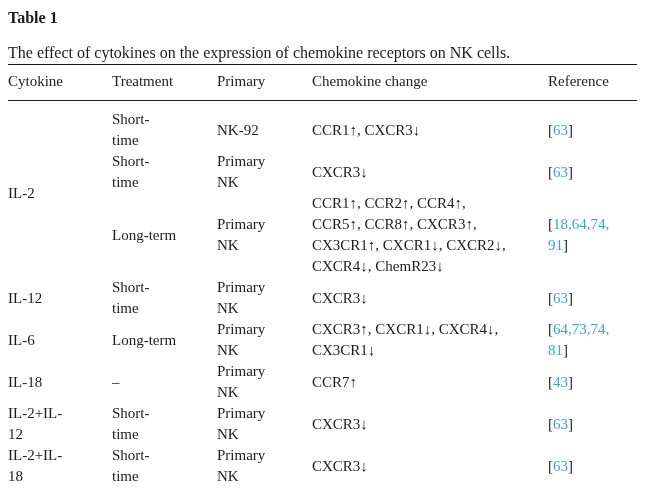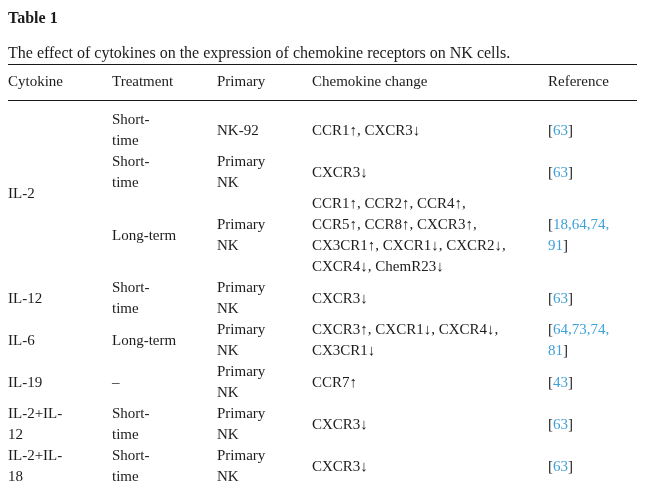--- a/index.html
+++ b/index.html
@@ -128,21 +128,21 @@
         <td class="c1"><span class="cyto-label">IL-6</span></td>
         <td>Long-term</td>
         <td>Primary
 NK</td>
         <td>CXCR3↑, CXCR1↓, CXCR4↓,
 CX3CR1↓</td>
         <td class="ref-cell"><span>[</span><span class="ref-num">64,73,74,
 81</span><span>]</span></td>
       </tr>
       <tr>
-        <td class="c1"><span class="cyto-label">IL-19</span></td>
+        <td class="c1"><span class="cyto-label">IL-18</span></td>
         <td>–</td>
         <td>Primary
 NK</td>
         <td>CCR7↑</td>
         <td class="ref-cell"><span>[</span><span class="ref-num">43</span><span>]</span></td>
       </tr>
       <tr>
         <td class="c1"><span class="cyto-label">IL-2+IL-
 12</span></td>
         <td>Short-

